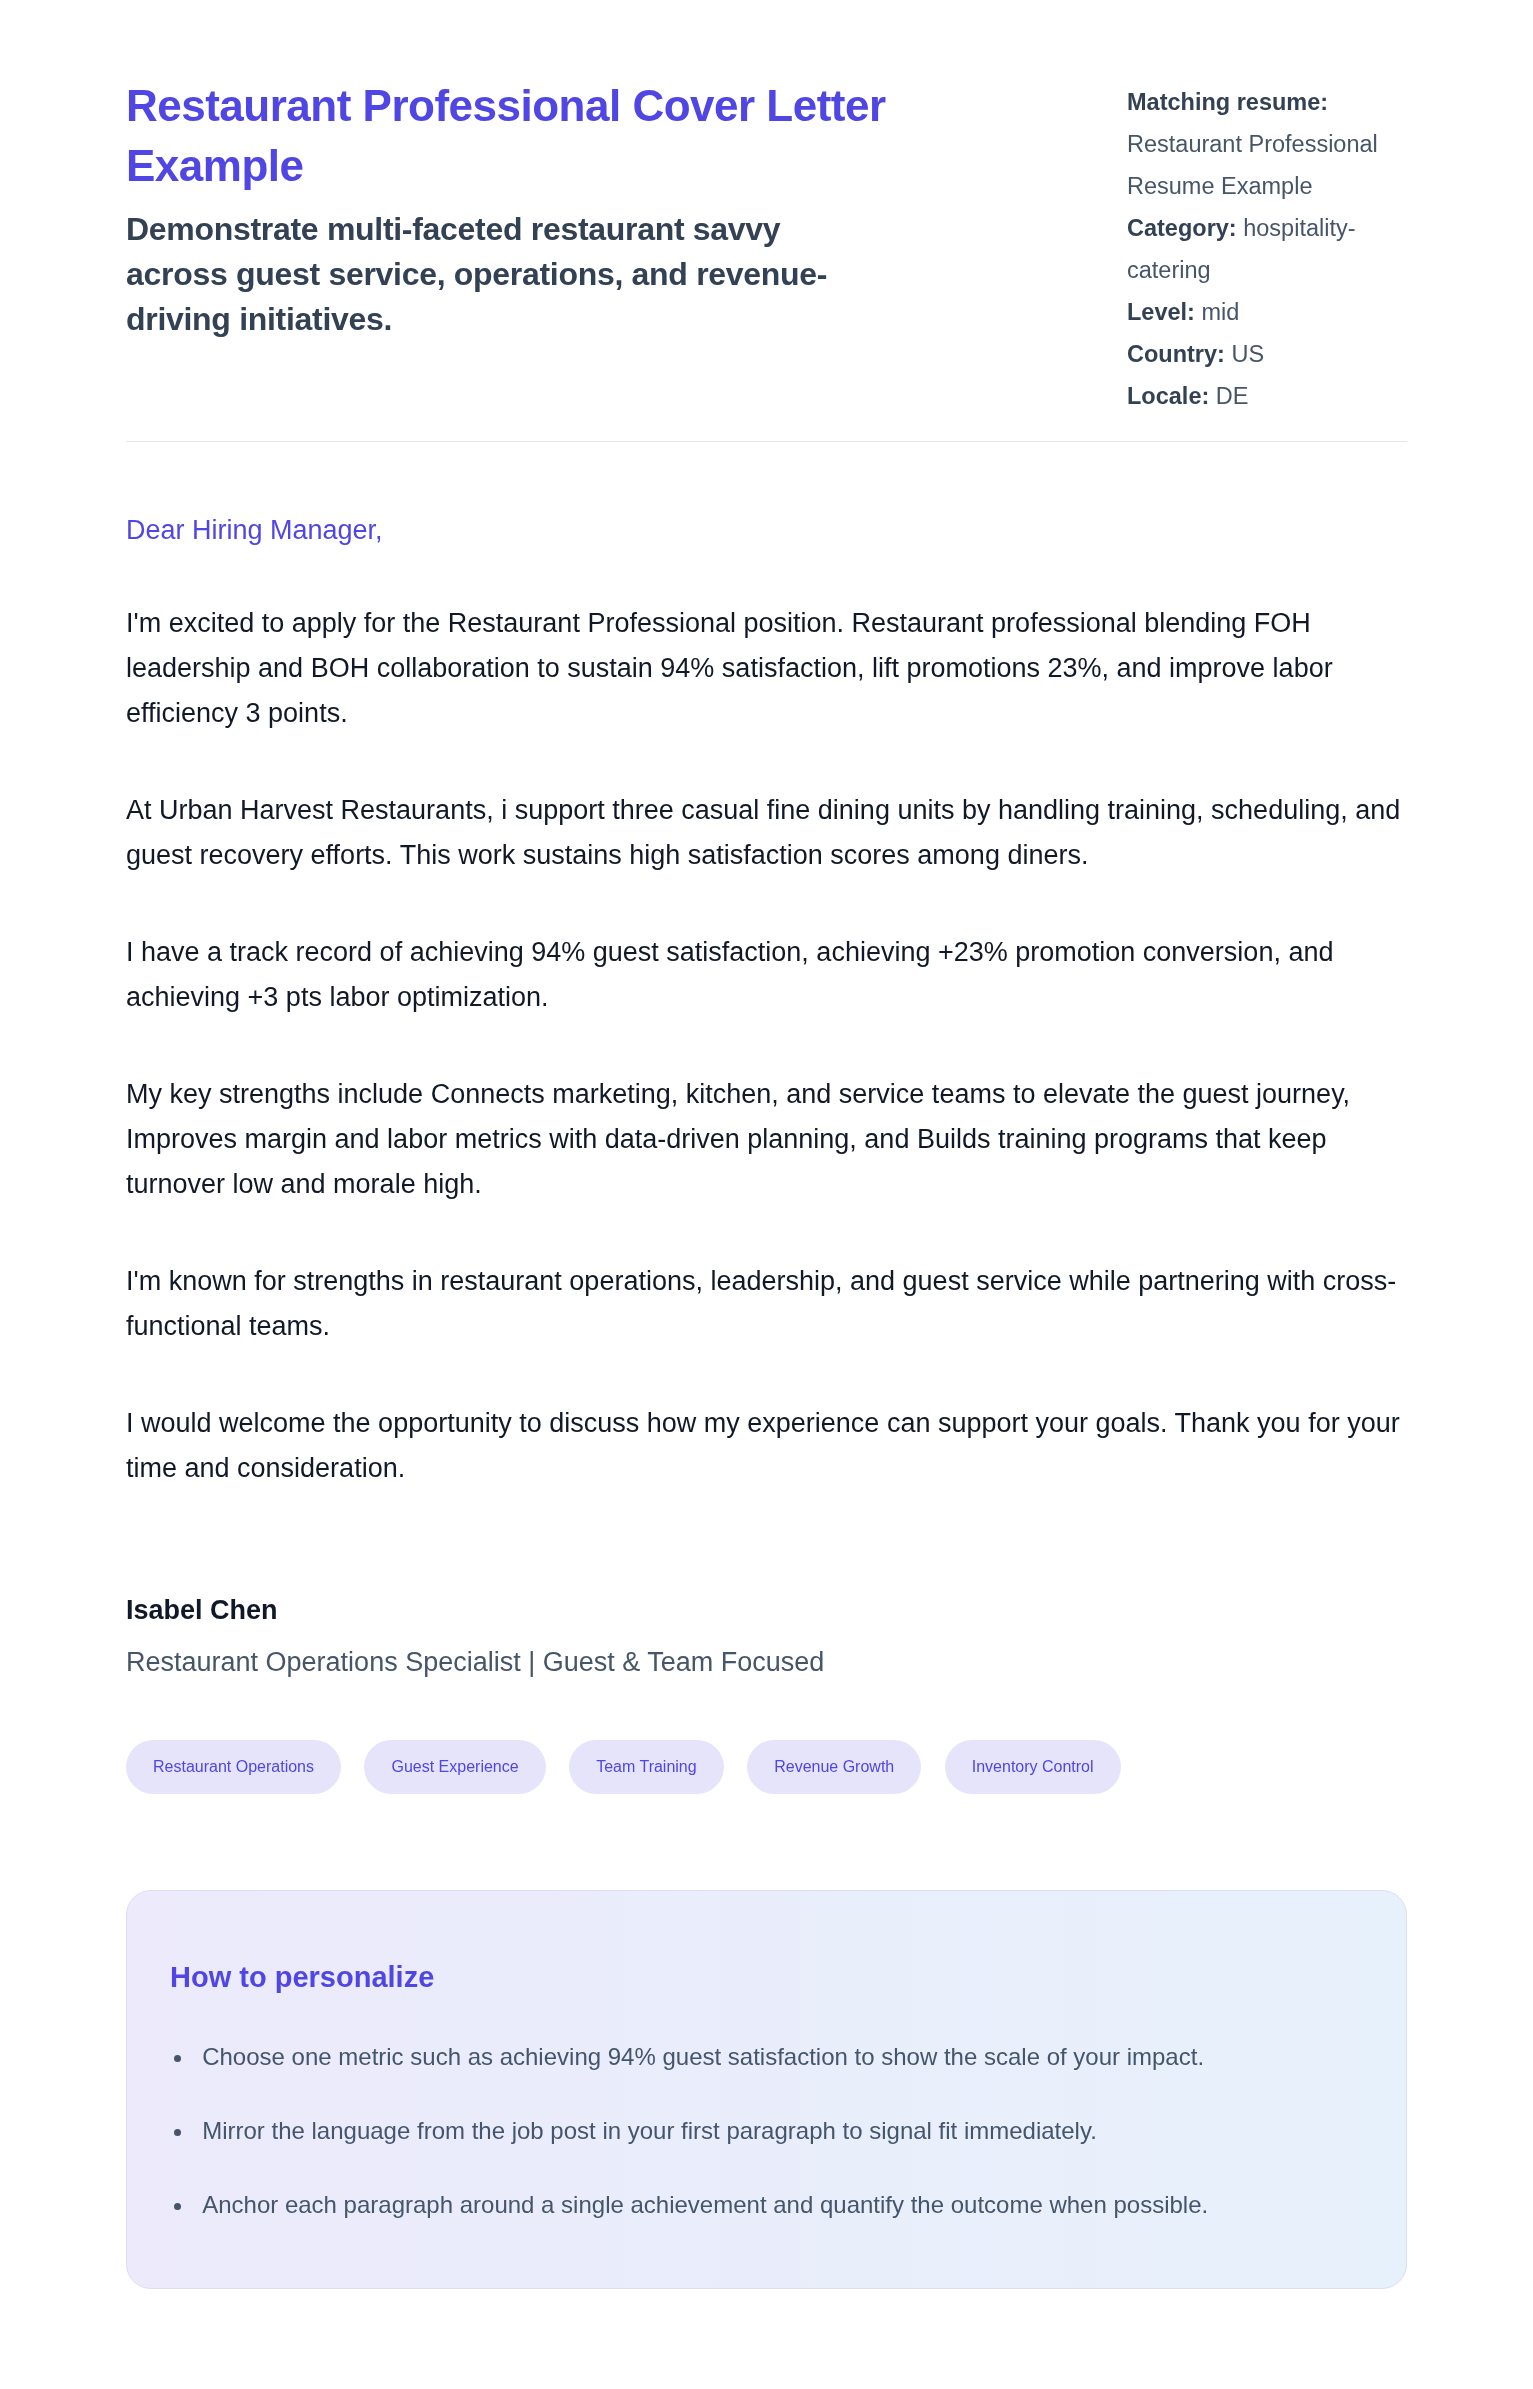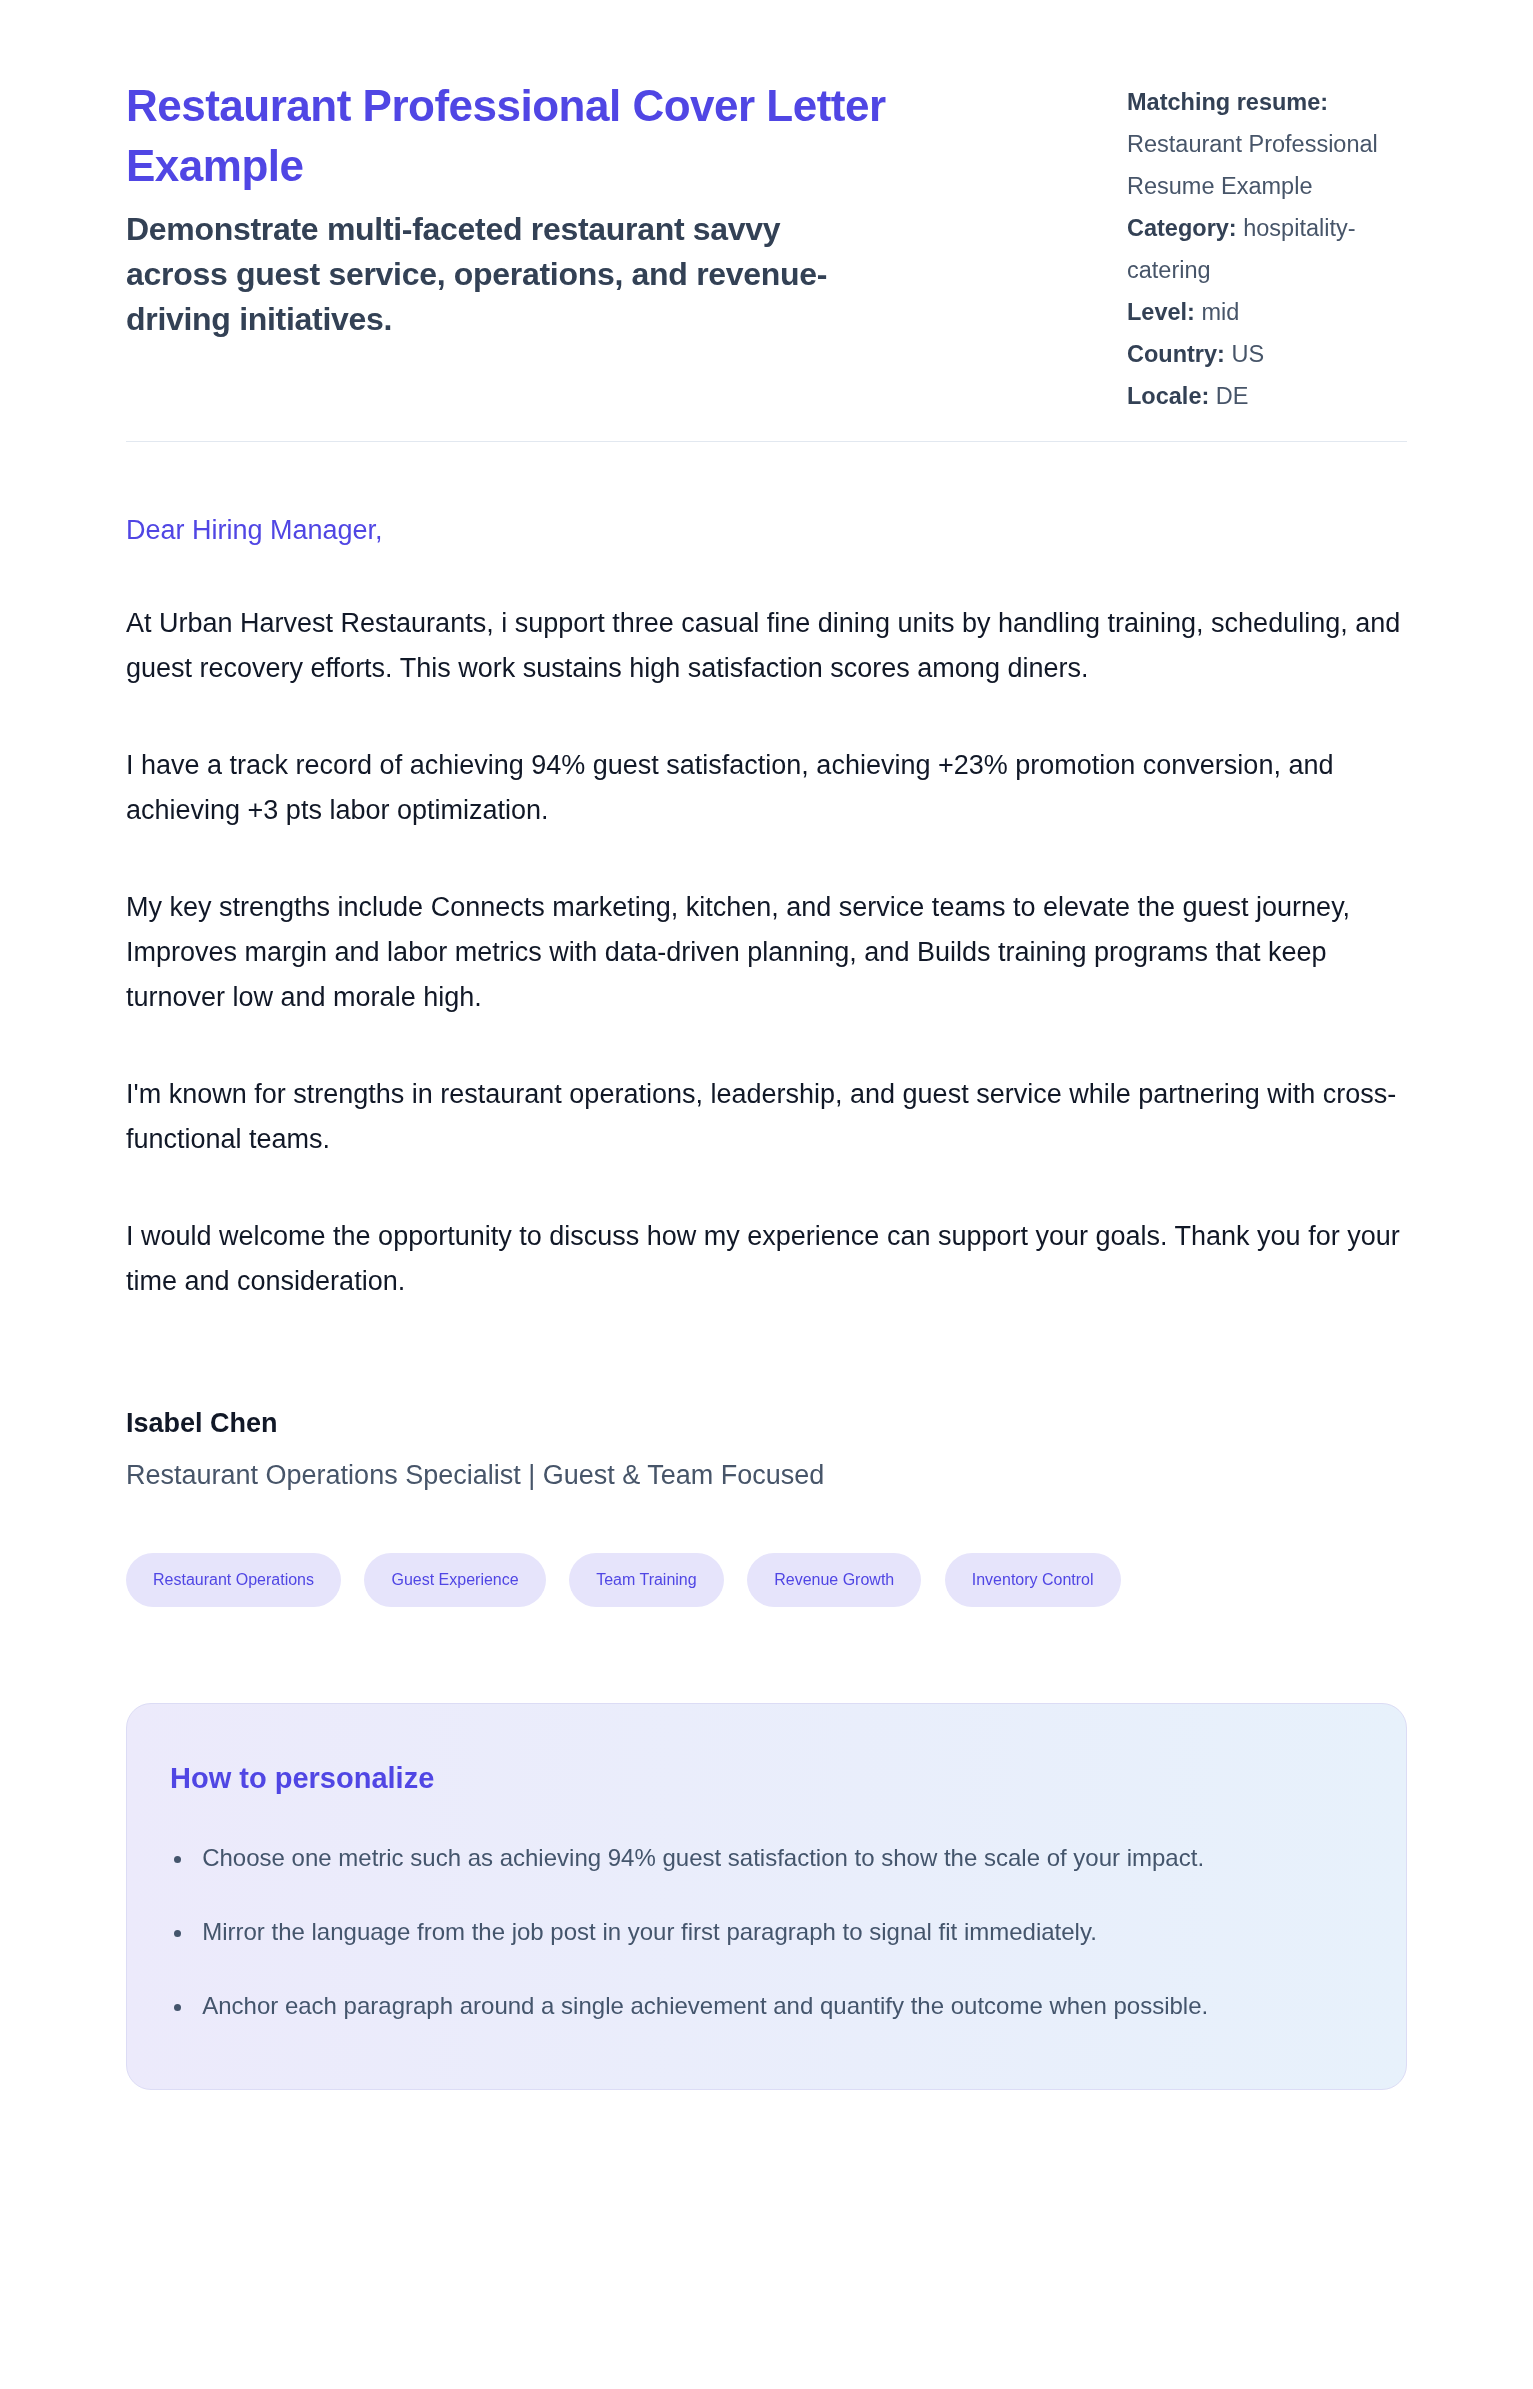--- a/index.html
+++ b/index.html
@@ -111,21 +111,21 @@
     padding:15.3px 27px;
     border-radius:29px;
     white-space:nowrap;
   }
   
   .tip-card{
     margin-top:96px;
     border:1.8px solid var(--card-border);
     border-radius:25px;
     background:linear-gradient(90deg,var(--card-bg-start) 0%,var(--card-bg-end) 100%);
-    padding:40px 43px 45px 43px;
+    padding:52px 43px 45px 43px;
     box-sizing:border-box;
   }
   .tip-title{
     margin:14.4px 0 0 0;
     font-size:29px;
     line-height:38px;
     font-weight:700;
     color:var(--accent);
   }
   .tip-list{
@@ -173,20 +173,21 @@
         <span>DE</span>
       </div>
     </aside>
   </header>
 
   <hr class="divider">
 
   <main>
     <p class="greeting">Dear Hiring Manager,</p>
 
+    <p class="para">I'm excited to apply for the Restaurant Professional position. Restaurant professional blending FOH leadership and BOH collaboration to sustain 94% satisfaction, lift promotions 23%, and improve labor efficiency 3 points.</p>
     <p class="para">At Urban Harvest Restaurants, i support three casual fine dining units by handling training, scheduling, and guest recovery efforts. This work sustains high satisfaction scores among diners.</p>
     <p class="para">I have a track record of achieving 94% guest satisfaction, achieving +23% promotion conversion, and achieving +3 pts labor optimization.</p>
     <p class="para">My key strengths include Connects marketing, kitchen, and service teams to elevate the guest journey, Improves margin and labor metrics with data-driven planning, and Builds training programs that keep turnover low and morale high.</p>
     <p class="para">I'm known for strengths in restaurant operations, leadership, and guest service while partnering with cross-functional teams.</p>
     <p class="para">I would welcome the opportunity to discuss how my experience can support your goals. Thank you for your time and consideration.</p>
 
     <p class="sig-name">Isabel Chen</p>
     <p class="sig-role">Restaurant Operations Specialist | Guest &amp; Team Focused</p>
 
     <div class="tags">

